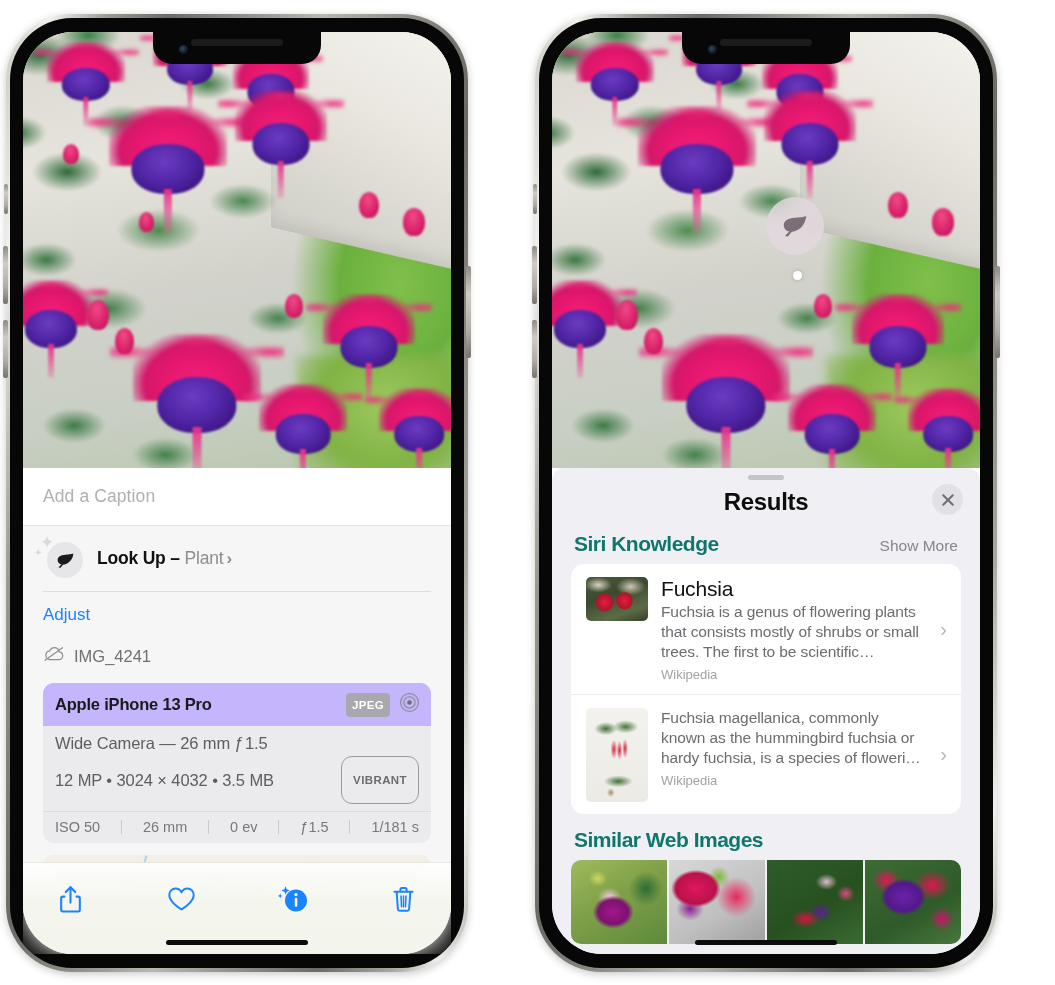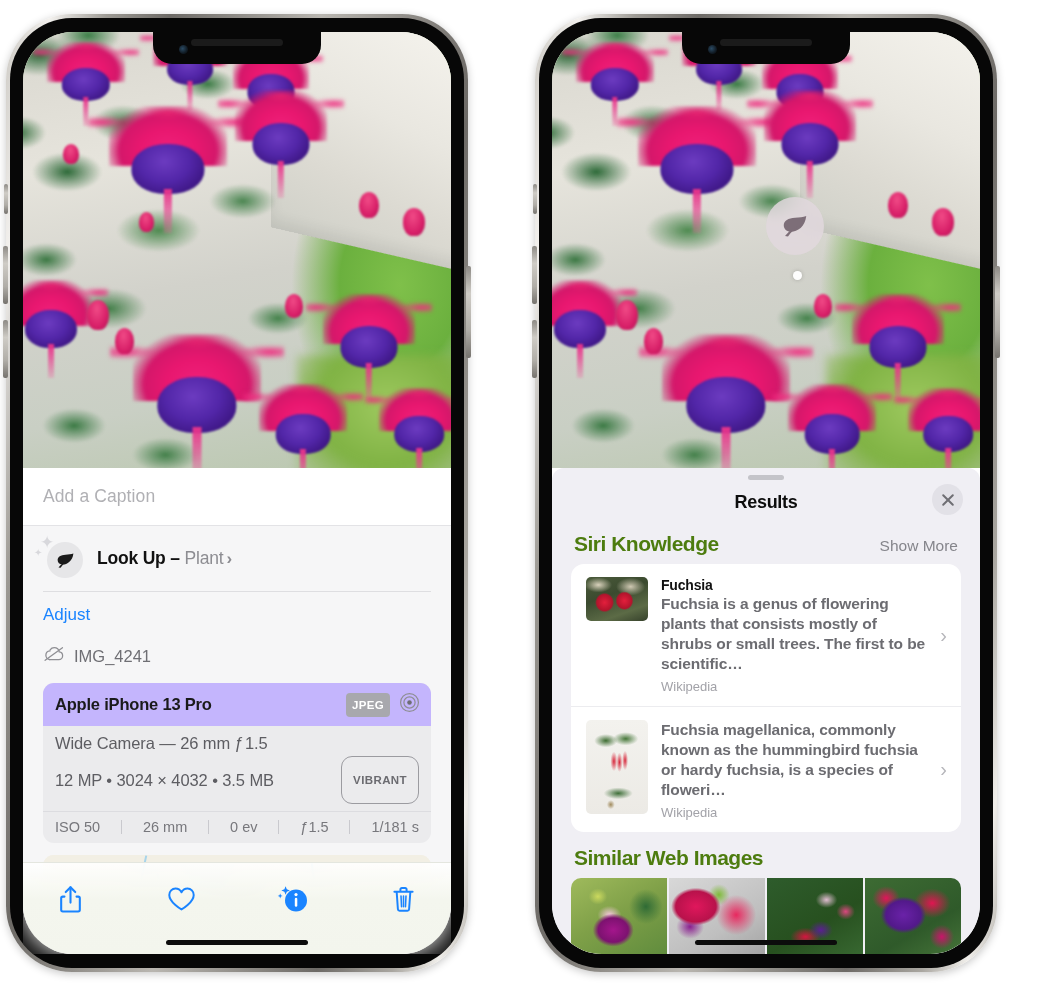--- a/index.html
+++ b/index.html
@@ -258,35 +258,35 @@
     border-radius:50%; background:rgba(255,255,255,0.95); z-index:20;
     box-shadow:0 0 4px rgba(0,0,0,.2);
   }
   .results-sheet {
     position:absolute; left:0; right:0; top:436px; bottom:0;
     background:#f0eff4;
     border-top-left-radius:12px; border-top-right-radius:12px;
   }
   .grabber { width:36px; height:5px; border-radius:3px; background:#c4c4c9; margin:7px auto 0 auto; }
   .results-head { position:relative; height:44px; display:flex; align-items:center; justify-content:center; }
-  .results-title { font-size:18px; font-weight:700; color:#0d0d0d; letter-spacing:-.3px; }
+  .results-title { font-size:24px; font-weight:700; color:#0d0d0d; letter-spacing:-.3px; }
   .close-btn {
     position:absolute; right:17px; top:4px; width:31px; height:31px; border-radius:50%;
     background:#e2e1e7; display:flex; align-items:center; justify-content:center;
   }
   .sec-head { display:flex; align-items:baseline; justify-content:space-between; padding: 8px 22px 8px 22px; }
-  .sec-title { font-size:21px; font-weight:700; color:#4d7c0f; letter-spacing:-.5px; }
+  .sec-title { font-size:21px; font-weight:700; color:#0f766e; letter-spacing:-.5px; }
   .show-more { font-size:15.5px; color:#85858b; }
   .cards { margin: 0 19px; background:#fff; border-radius:13px; overflow:hidden; }
   .kcard { display:flex; align-items:flex-start; gap:13px; padding: 13px 14px 12px 15px; position:relative; }
   .kcard + .kcard { border-top:1px solid #ececef; margin-left:0; }
   .kcard .thumb { flex:0 0 auto; border-radius:5px; overflow:hidden; background:#ddd; }
   .kcard .kbody { flex:1 1 auto; min-width:0; padding-right:20px; }
-  .ktitle { font-size:14px; font-weight:700; color:#111; letter-spacing:-.2px; margin-bottom:1px; }
-  .kdesc { font-size:15.5px; color:#6c6c71; line-height:1.29; letter-spacing:-.1px;font-weight:bold; }
+  .ktitle { font-size:21px; font-weight:400; color:#111; letter-spacing:-.2px; margin-bottom:1px; }
+  .kdesc { font-size:15.5px; color:#6c6c71; line-height:1.29; letter-spacing:-.1px; }
   .ksrc { font-size:13px; color:#a2a2a8; margin-top:5px; }
   .kchev { position:absolute; right:14px; top:50%; transform:translateY(-50%); color:#b6b6bb; font-size:20px; }
 
   .simgrid { display:flex; gap:2px; margin: 4px 19px 0 19px; border-radius:10px; overflow:hidden; }
   .simgrid .si { flex:1 1 0; height:84px; }
 
   
   .th-fuchsia-dark {
     width:100%; height:100%;
     background:

